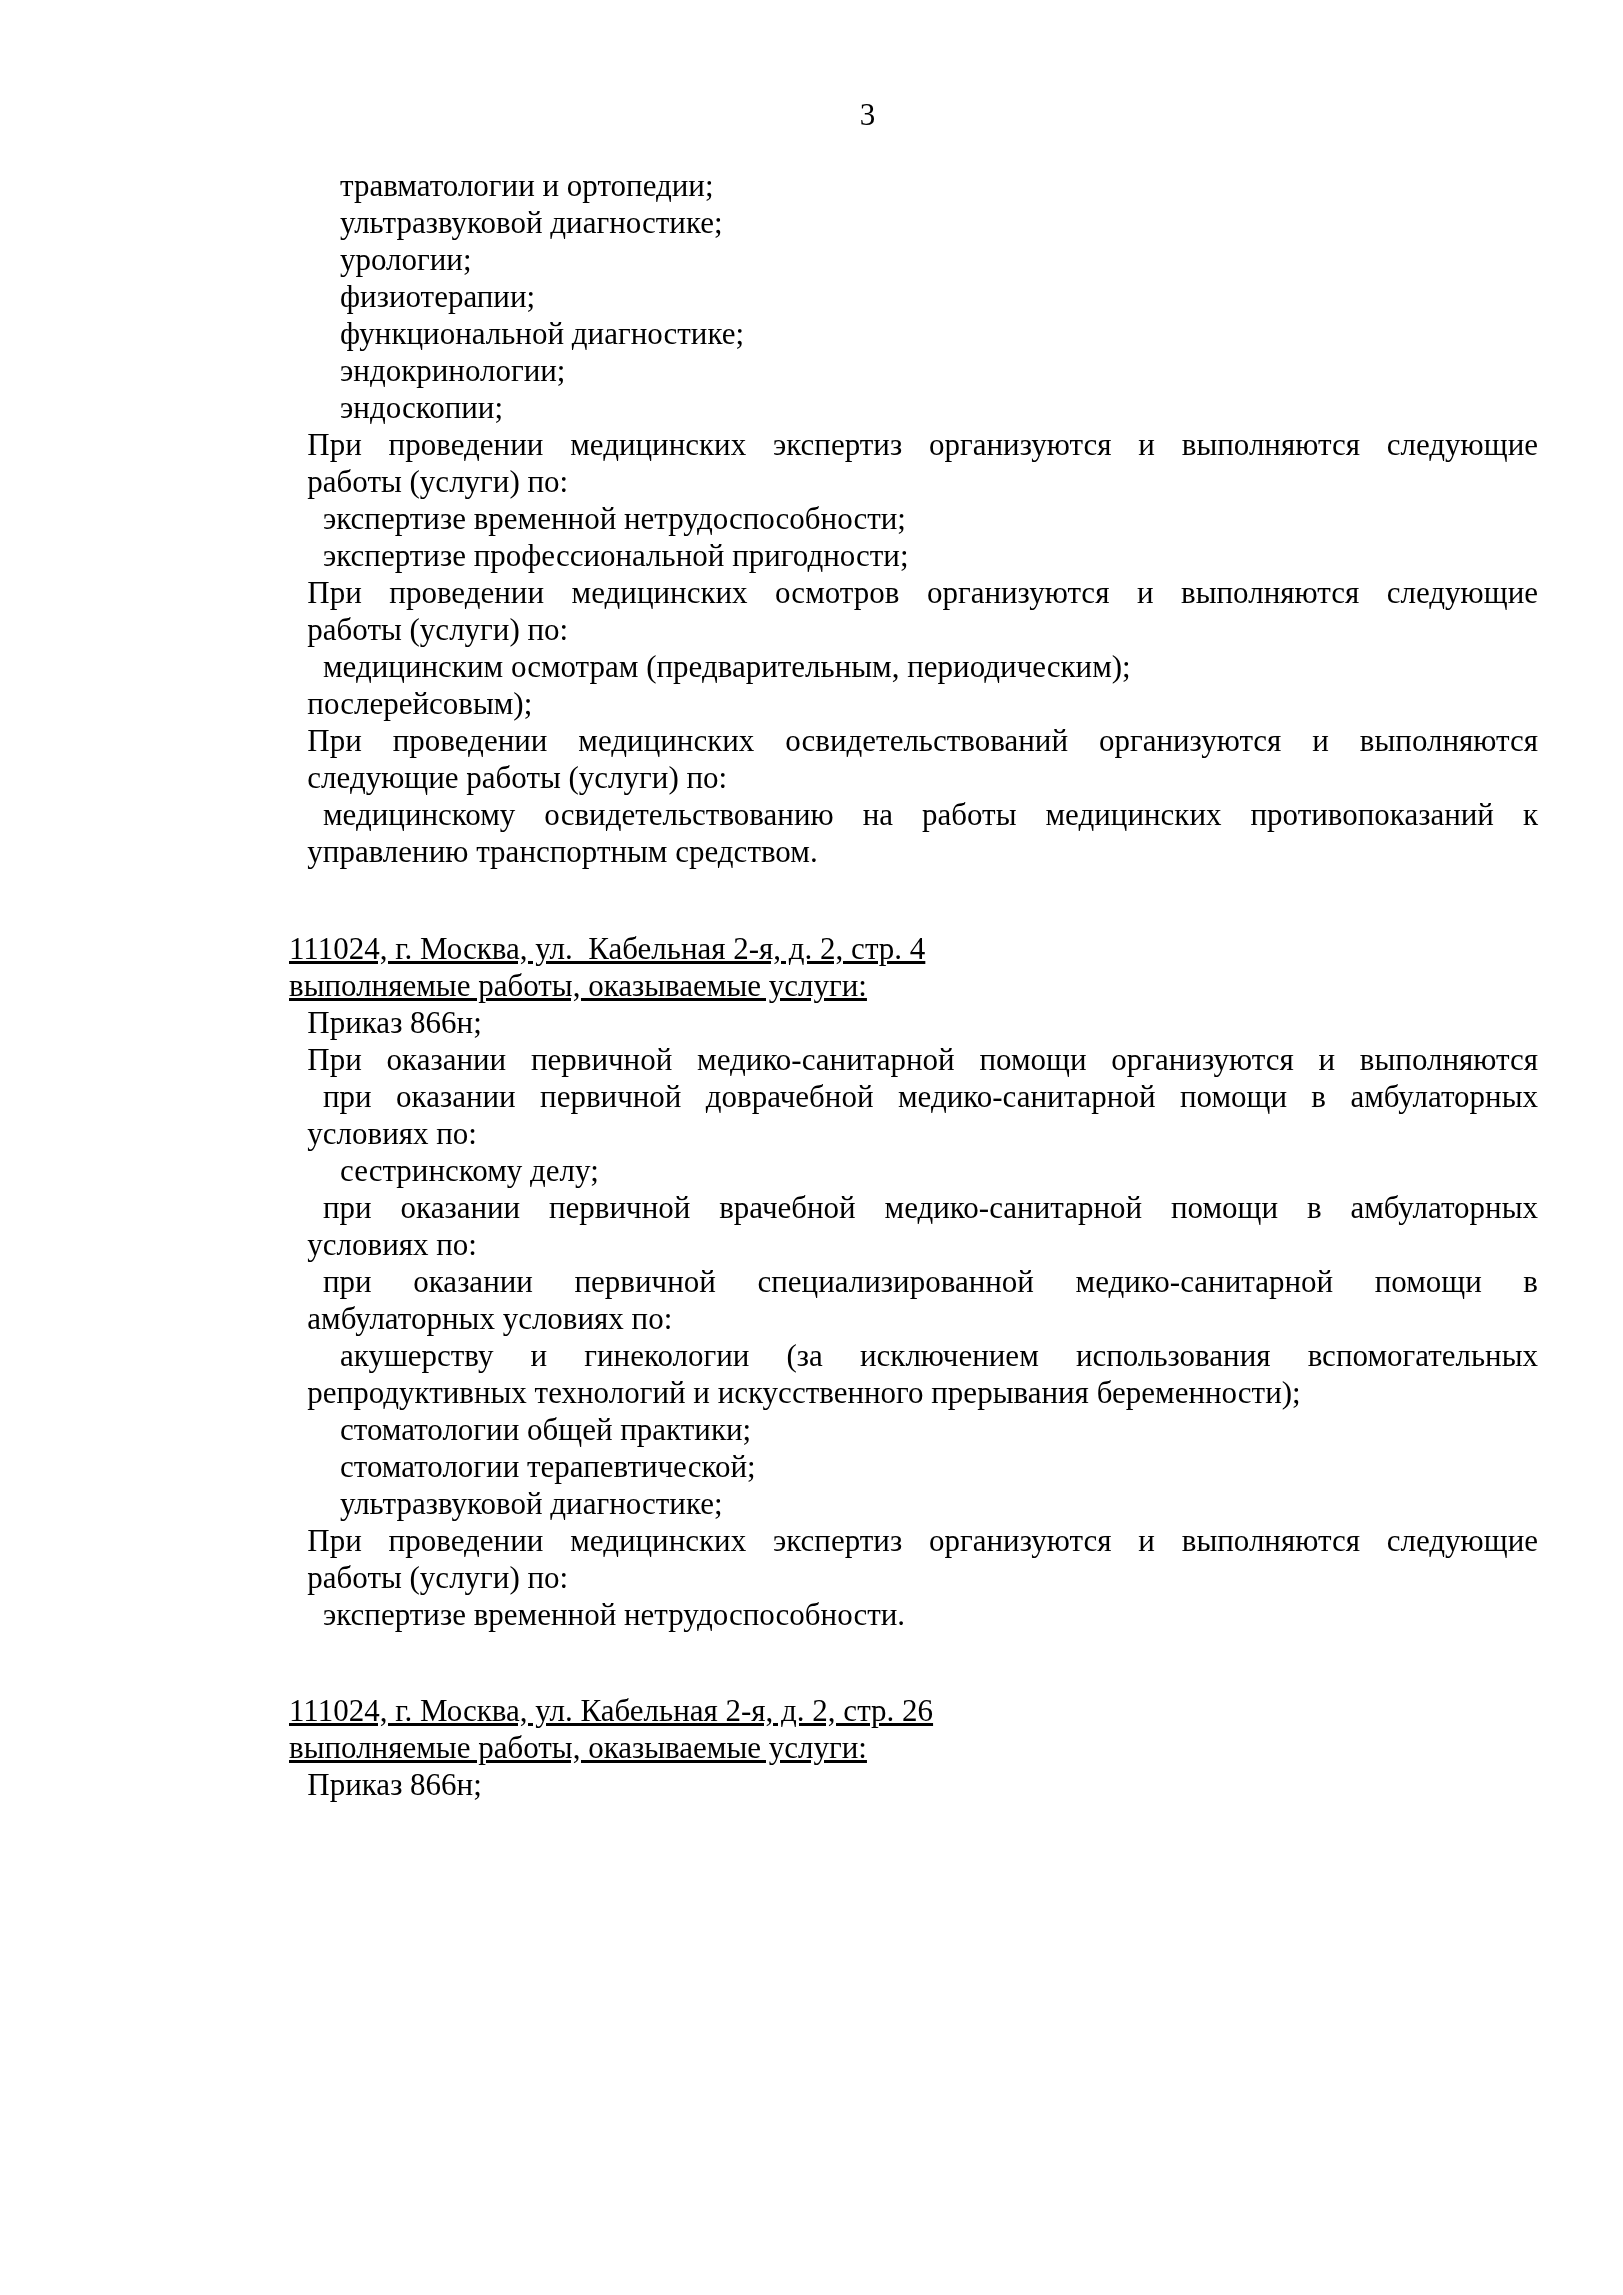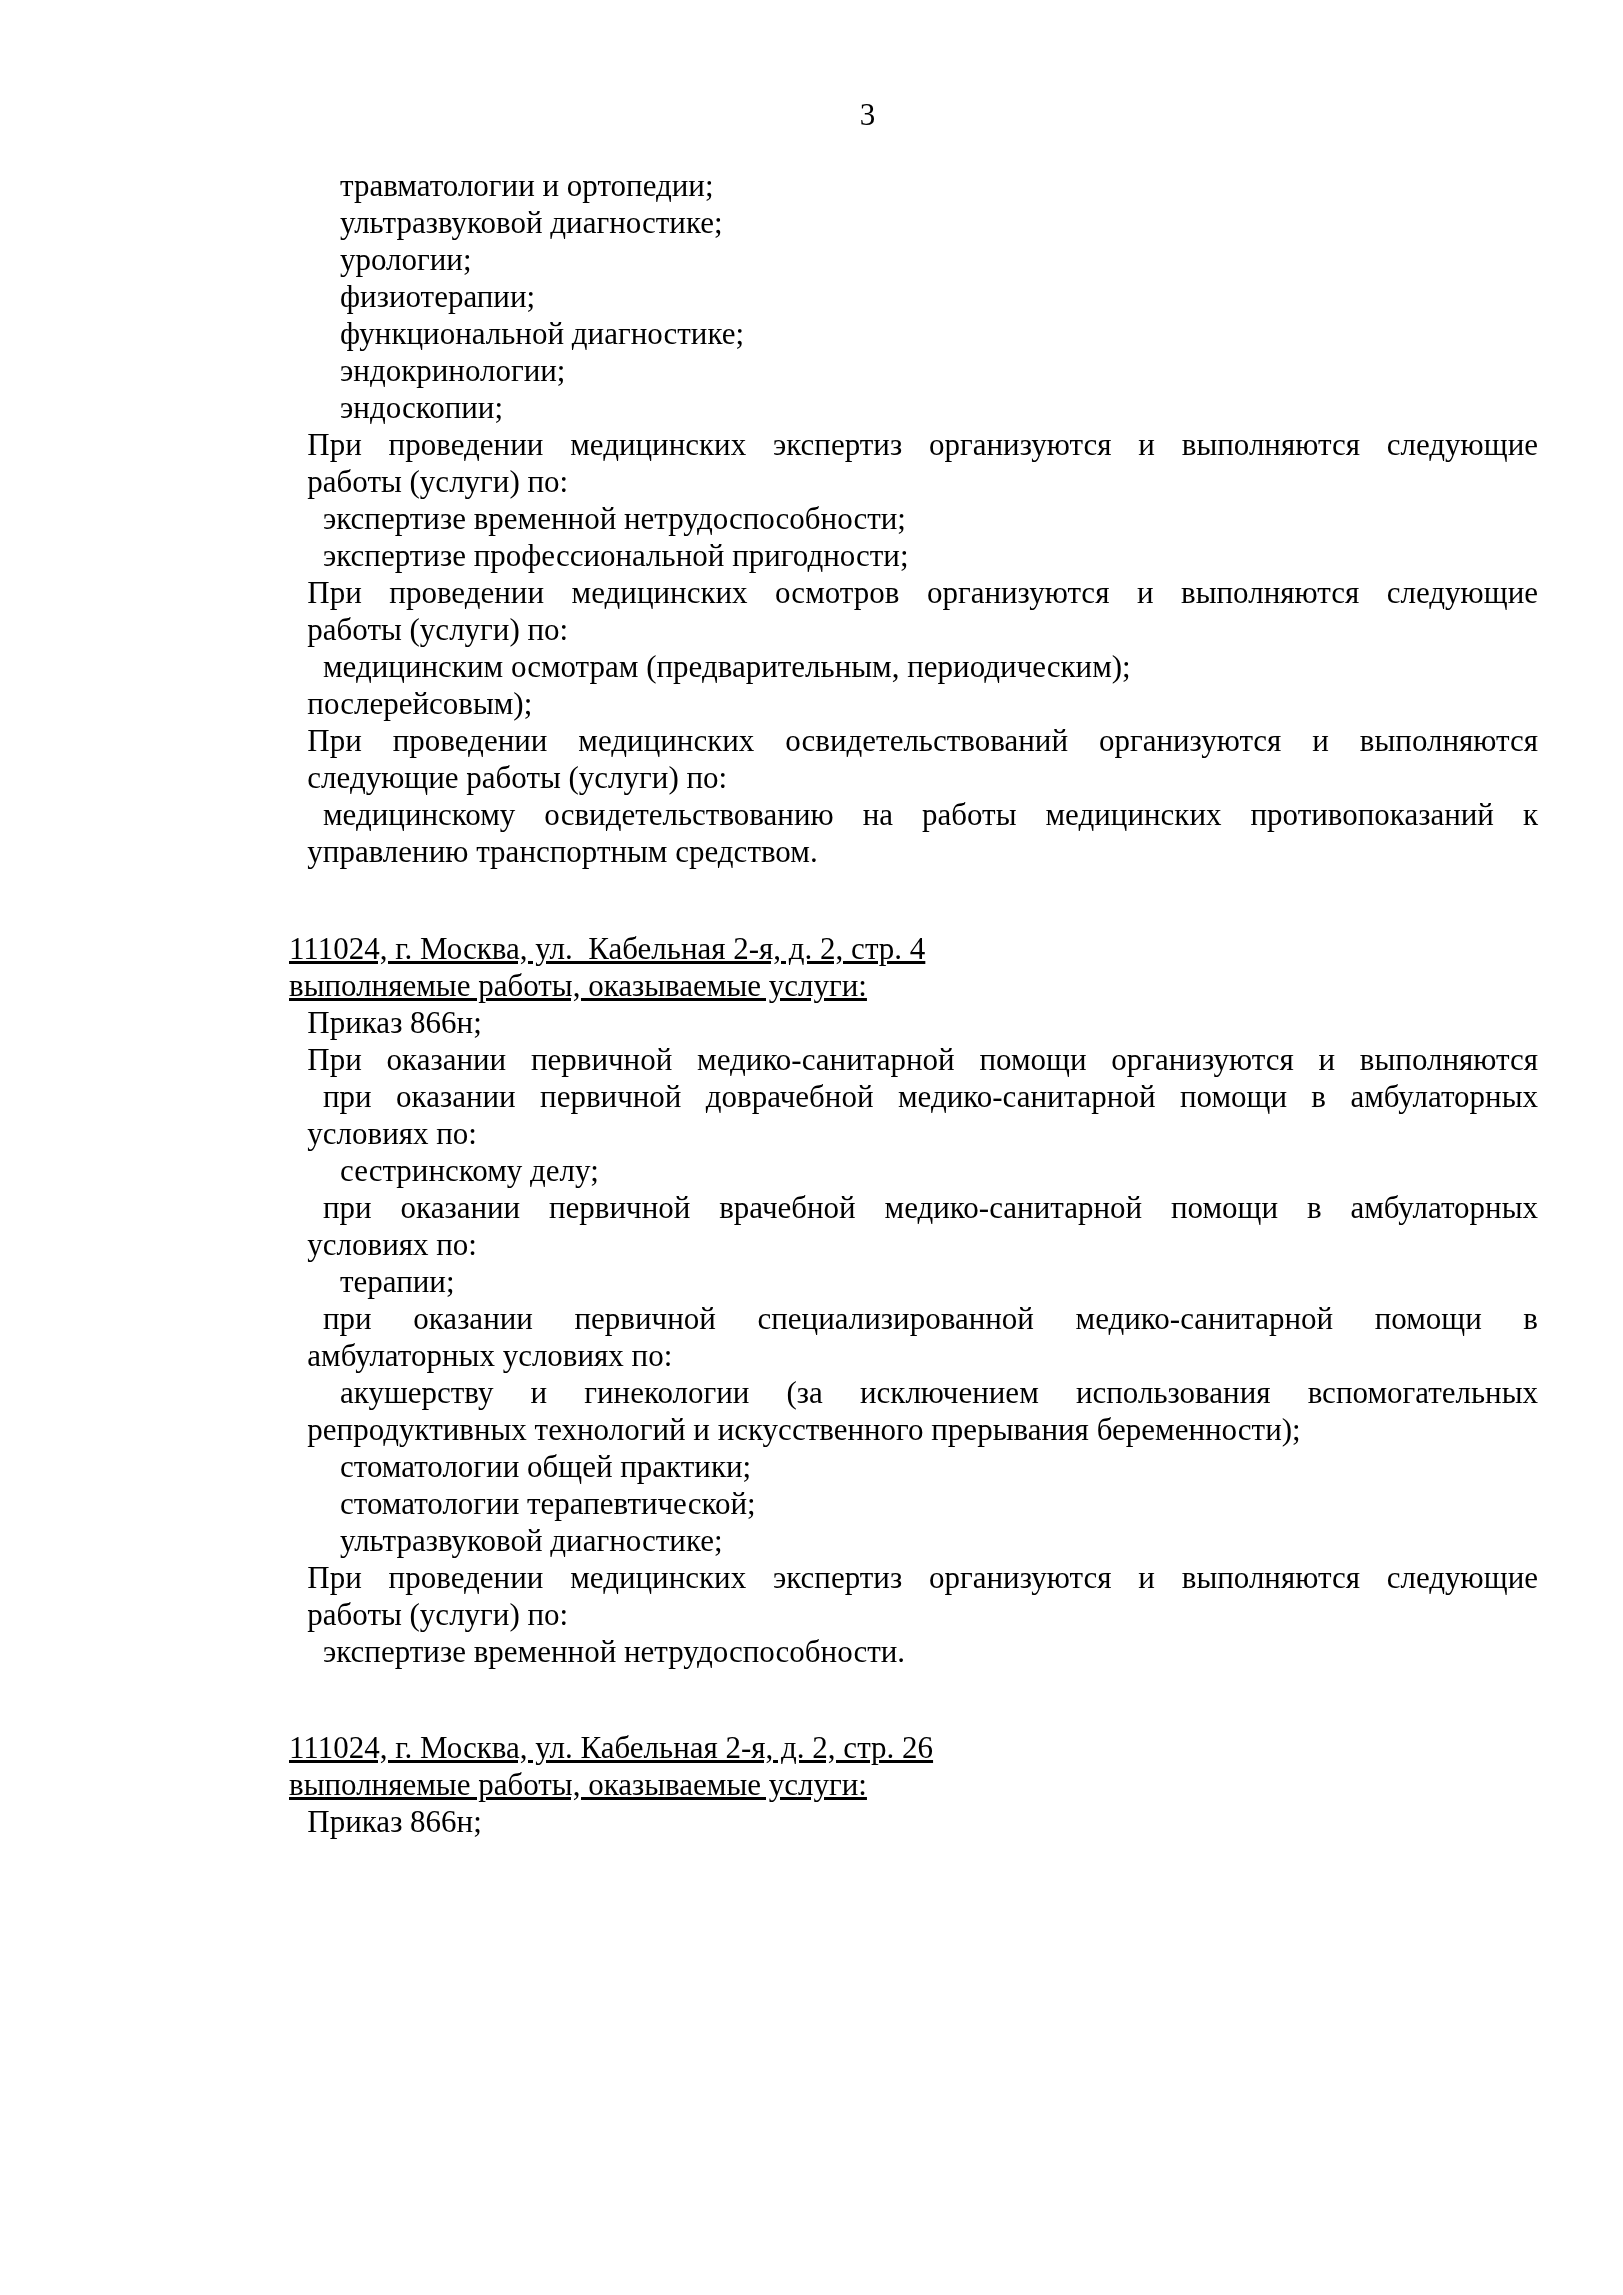--- a/index.html
+++ b/index.html
@@ -73,21 +73,20 @@
       <div class="line lv1">управлению транспортным средством.</div>
       <div class="line lv0" style="margin-top: 60px;">111024, г. Москва, ул.&nbsp; Кабельная 2-я, д. 2, стр. 4</div>
       <div class="line lv0">выполняемые работы, оказываемые услуги:</div>
       <div class="line lv1">Приказ 866н;</div>
       <div class="line lv1 j">При оказании первичной медико-санитарной помощи организуются и выполняются</div>
       <div class="line lv2 j">при оказании первичной доврачебной медико-санитарной помощи в амбулаторных</div>
       <div class="line lv1">условиях по:</div>
       <div class="line lv3">сестринскому делу;</div>
       <div class="line lv2 j">при оказании первичной врачебной медико-санитарной помощи в амбулаторных</div>
       <div class="line lv1">условиях по:</div>
-      <div class="line lv3">терапии;</div>
       <div class="line lv2 j">при оказании первичной специализированной медико-санитарной помощи в</div>
       <div class="line lv1">амбулаторных условиях по:</div>
       <div class="line lv3 j">акушерству и гинекологии (за исключением использования вспомогательных</div>
       <div class="line lv1">репродуктивных технологий и искусственного прерывания беременности);</div>
       <div class="line lv3">стоматологии общей практики;</div>
       <div class="line lv3">стоматологии терапевтической;</div>
       <div class="line lv3">ультразвуковой диагностике;</div>
       <div class="line lv1 j">При проведении медицинских экспертиз организуются и выполняются следующие</div>
       <div class="line lv1">работы (услуги) по:</div>
       <div class="line lv2">экспертизе временной нетрудоспособности.</div>

